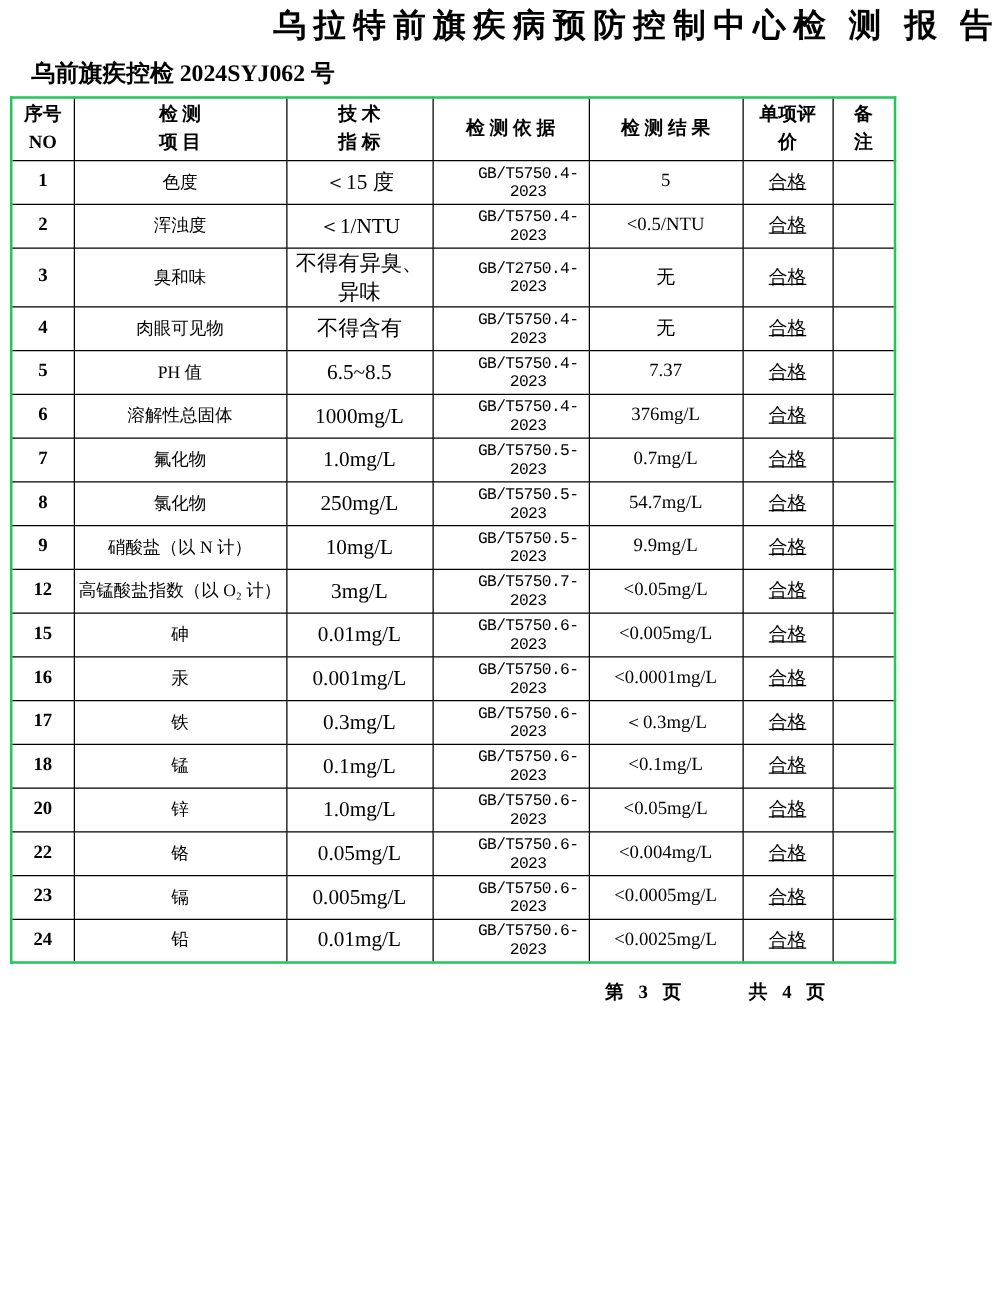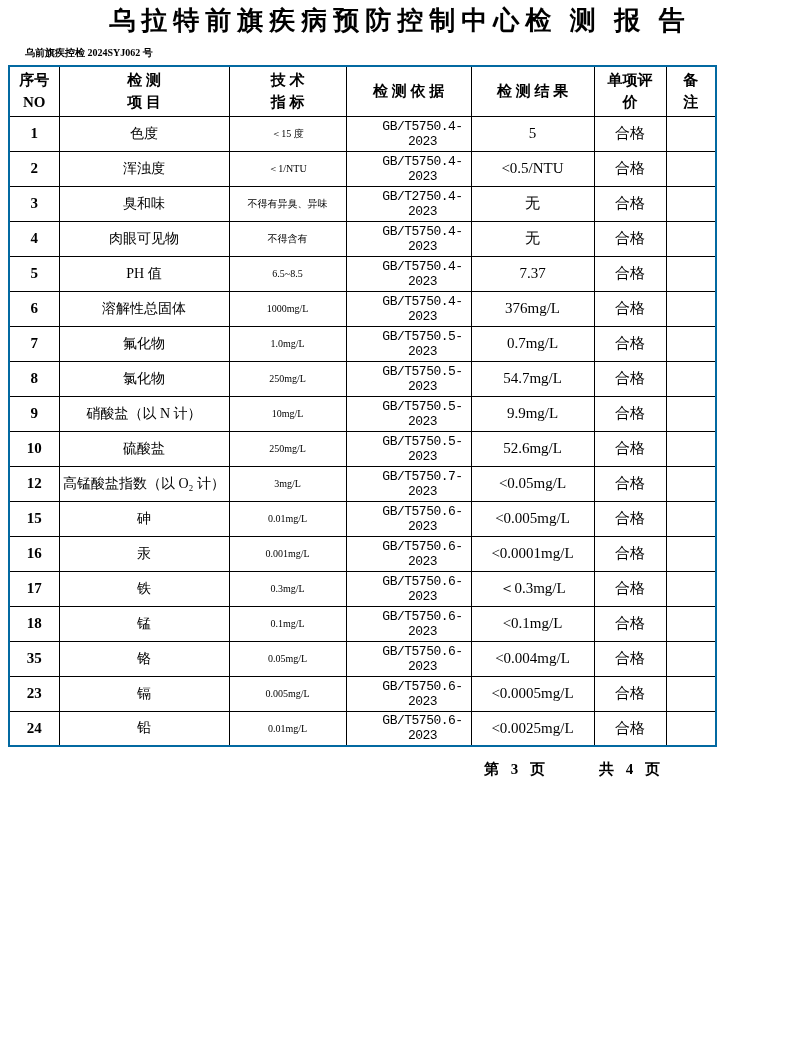--- a/index.html
+++ b/index.html
@@ -6,62 +6,62 @@
   html,body { background:#fff; }
   body {
     width:800px; height:1049px;
     font-family:"Liberation Serif","DejaVu Serif",serif;
     color:#000; overflow:hidden;
   }
   .page { position:relative; width:800px; height:1049px; }
 
   .title {
     margin-top:3px;
-    text-align:center;
+    text-align:right;
     font-size:26px;
     font-weight:bold;
     letter-spacing:6px;
     white-space:nowrap;
   }
 
   .doc-row {
     display:flex;
     justify-content:space-between;
     align-items:baseline;
     margin:8px 78px 5px 25px;
-    font-size:10px;
+    font-size:19px;
     font-weight:bold;
     white-space:nowrap;
   }
 
   table.report {
     border-collapse:collapse;
     table-layout:fixed;
     margin-left:8px;
     width:707px;
-    border:2px solid #0369a1;
+    border:2px solid #22c55e;
   }
   .report th, .report td {
     border:1.5px solid #000;
     text-align:center;
     vertical-align:middle;
     padding:0;
     overflow:hidden;
   }
   .report thead tr { height:50px; }
   .report thead th { font-size:15px; font-weight:bold; line-height:22px; }
   .report tbody tr { height:35px; }
   .report tbody tr.tall { height:69px; }
 
   td.cell-no    { font-size:15px; font-weight:bold; }
   td.cell-item  { font-size:14px;text-align:center; }
-  td.cell-standard { font-size:10px; }
+  td.cell-standard { font-size:17px; }
   td.cell-basis { font-size:13px; font-family:"Liberation Mono","DejaVu Sans Mono",monospace; letter-spacing:-0.5px; }
   td.cell-result{ font-size:15px; }
-  td.cell-eval  { font-size:15px; }
+  td.cell-eval  { font-size:15px;text-decoration:underline; }
   td.cell-note  { font-size:14px; }
 
   .basis-lines { display:flex; flex-direction:column; justify-content:flex-start;padding-left:28px; }
   tr.tall td.cell-no,
   tr.tall td.cell-item,
   tr.tall td.cell-standard { vertical-align:top; padding-top:9px; }
   tr.tall .basis-lines { height:66px; justify-content:space-between; padding:7px 0 10px 0; }
 
   .footer {
     display:flex;
@@ -236,33 +236,20 @@
     <td class="cell-basis">
       <div class="basis-lines">
               <div class="basis-line">GB/T5750.5-2023</div>
             </div>
     </td>
     <td class="cell-result">9.9mg/L</td>
     <td class="cell-eval">合格</td>
     <td class="cell-note"></td>
   </tr>
         <tr>
-    <td class="cell-no">10</td>
-    <td class="cell-item">硫酸盐</td>
-    <td class="cell-standard">250mg/L</td>
-    <td class="cell-basis">
-      <div class="basis-lines">
-              <div class="basis-line">GB/T5750.5-2023</div>
-            </div>
-    </td>
-    <td class="cell-result">52.6mg/L</td>
-    <td class="cell-eval">合格</td>
-    <td class="cell-note"></td>
-  </tr>
-        <tr>
     <td class="cell-no">12</td>
     <td class="cell-item">高锰酸盐指数（以 O₂ 计）</td>
     <td class="cell-standard">3mg/L</td>
     <td class="cell-basis">
       <div class="basis-lines">
               <div class="basis-line">GB/T5750.7-2023</div>
             </div>
     </td>
     <td class="cell-result">&lt;0.05mg/L</td>
     <td class="cell-eval">合格</td>
@@ -314,21 +301,34 @@
     <td class="cell-basis">
       <div class="basis-lines">
               <div class="basis-line">GB/T5750.6-2023</div>
             </div>
     </td>
     <td class="cell-result">&lt;0.1mg/L</td>
     <td class="cell-eval">合格</td>
     <td class="cell-note"></td>
   </tr>
         <tr>
-    <td class="cell-no">35</td>
+    <td class="cell-no">20</td>
+    <td class="cell-item">锌</td>
+    <td class="cell-standard">1.0mg/L</td>
+    <td class="cell-basis">
+      <div class="basis-lines">
+              <div class="basis-line">GB/T5750.6-2023</div>
+            </div>
+    </td>
+    <td class="cell-result">&lt;0.05mg/L</td>
+    <td class="cell-eval">合格</td>
+    <td class="cell-note"></td>
+  </tr>
+        <tr>
+    <td class="cell-no">22</td>
     <td class="cell-item">铬</td>
     <td class="cell-standard">0.05mg/L</td>
     <td class="cell-basis">
       <div class="basis-lines">
               <div class="basis-line">GB/T5750.6-2023</div>
             </div>
     </td>
     <td class="cell-result">&lt;0.004mg/L</td>
     <td class="cell-eval">合格</td>
     <td class="cell-note"></td>

